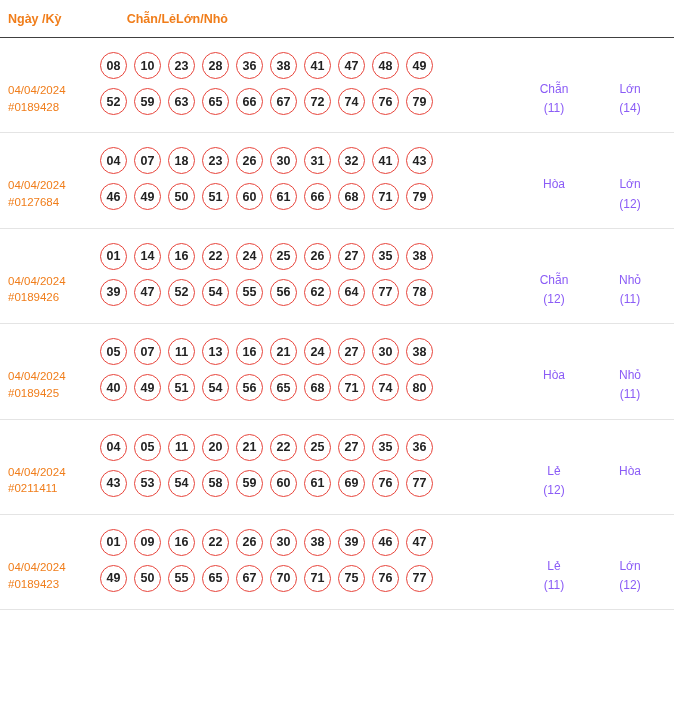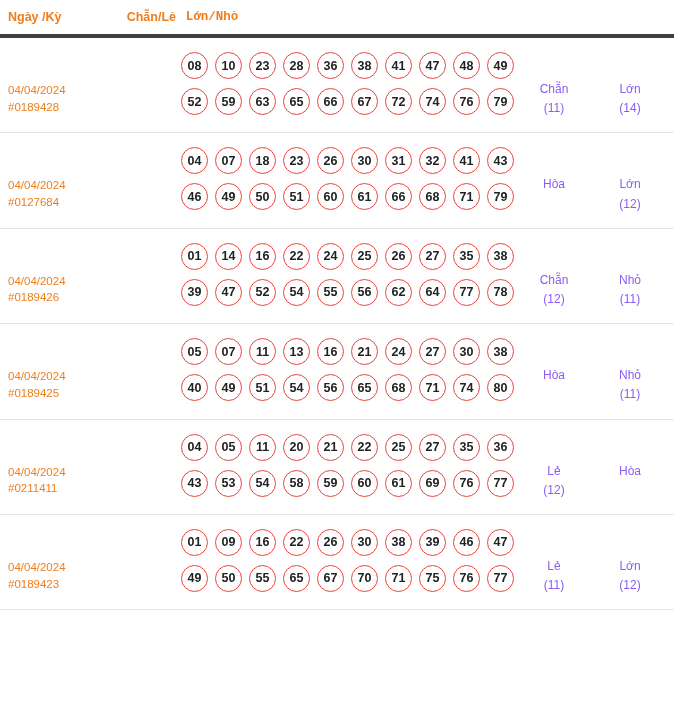--- a/index.html
+++ b/index.html
@@ -15,34 +15,34 @@
     overflow: hidden;
   }
   .table {
     width: 674px;
     box-sizing: border-box;
   }
   .header-row {
     display: flex;
     align-items: center;
     height: 38px;
-    border-bottom: 4px solid #404040;
+    border-bottom: 1px solid #404040;
     padding: 0 8px;
     box-sizing: border-box;
   }
   .th {
     font-size: 12.5px;
     font-weight: bold;
     color: #f07d1a;
     white-space: nowrap;
   }
   .col-date { width: 88px; flex: 0 0 88px; }
   .col-result { flex: 1 1 auto; padding-left: 6px; }
   .col-oddeven { width: 80px; flex: 0 0 80px; text-align: right; }
-  .col-bigsmall { width: 72px; flex: 0 0 72px; text-align: center; font-family: Liberation Mono, monospace; }
+  .col-bigsmall { width: 72px; flex: 0 0 72px; text-align: left; }
 
   .row {
     display: flex;
     align-items: flex-start;
     border-bottom: 1px solid #e4e4e4;
     padding: 14px 8px 14px 8px;
     box-sizing: border-box;
   }
   .cell-date {
     width: 88px;
@@ -55,21 +55,20 @@
   .cell-date div { white-space: nowrap; }
 
   .cell-result {
     flex: 1 1 auto;
     padding-left: 4px;
   }
   .ball-line {
     display: flex;
     gap: 7px;
     margin-bottom: 9px;
-    justify-content: flex-end;
   }
   .ball-line:last-child { margin-bottom: 0; }
   .ball {
     width: 27px;
     height: 27px;
     flex: 0 0 27px;
     border-radius: 50%;
     border: 1.5px solid #e8453c;
     color: #222;
     font-size: 12.5px;

